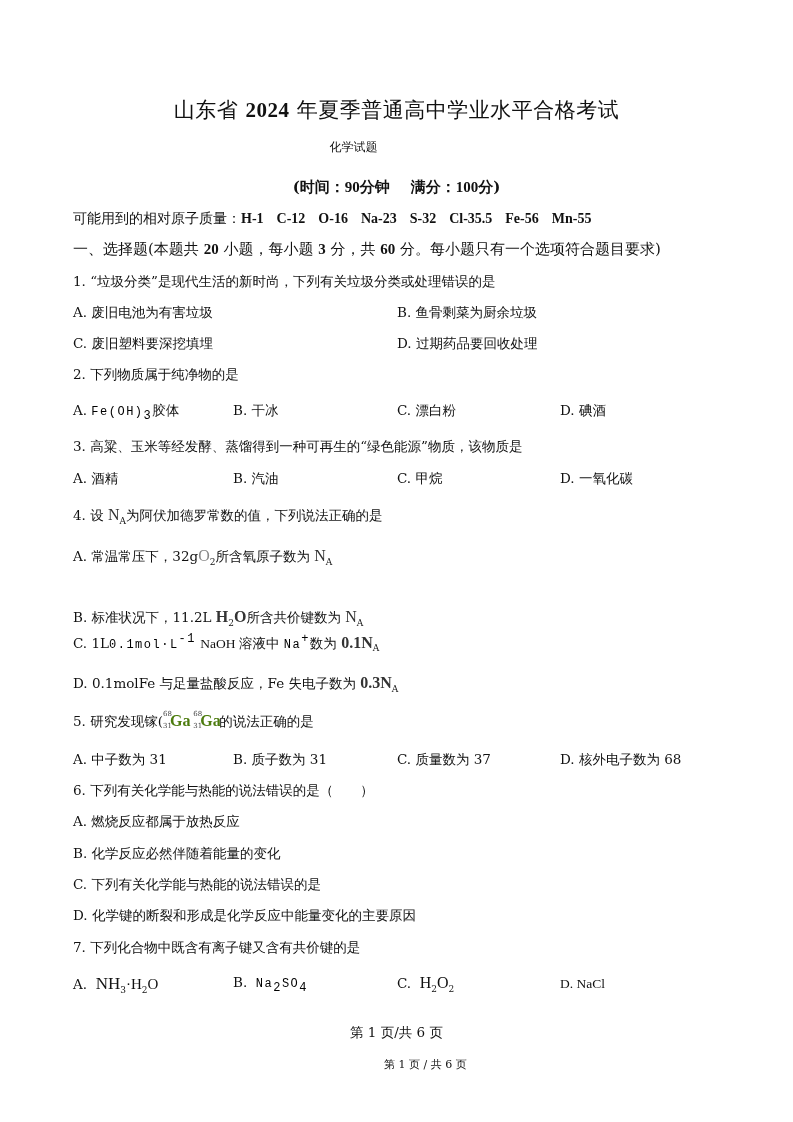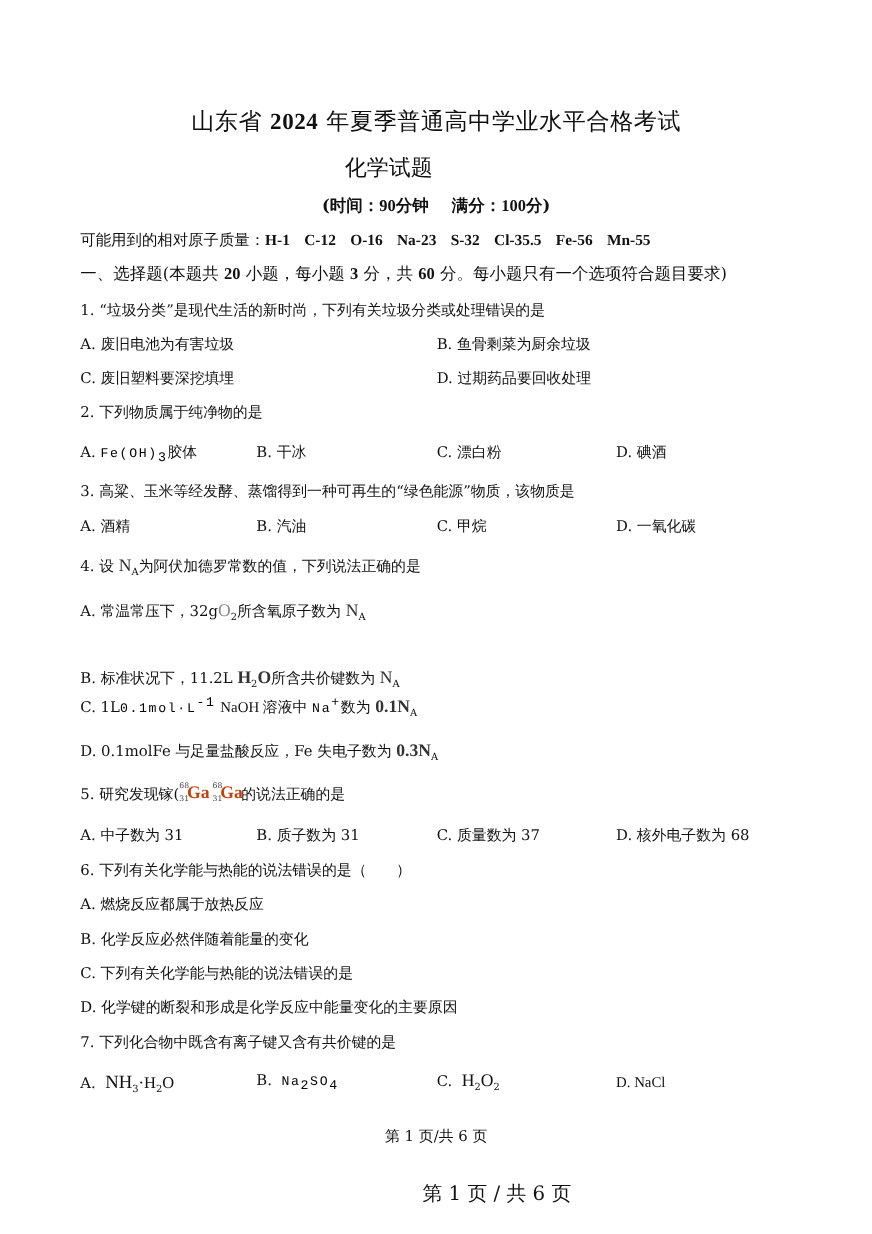--- a/index.html
+++ b/index.html
@@ -9,45 +9,45 @@
     color: #111;
   }
   .abs { position: absolute; white-space: nowrap; }
   .title {
     left: 0; width: 793px; text-align: center; top: 96px;
     font-size: 21px; letter-spacing: 0.5px;
   }
   .title b { font-family: "Liberation Serif", serif; font-weight: bold; }
   .subtitle {
     left: 0; width: 707px; text-align: center; top: 139px;
-    font-size: 20px;
+    font-size: 12px;
   }
   .timeline {
     left: 0; width: 793px; text-align: center; top: 178px;
     font-size: 15px; font-weight: bold;
   }
   .timeline .num { font-family: "Liberation Serif", serif; }
   .text { font-size: 14px; left: 73px; }
   .masses b { font-family: "Liberation Serif", serif; font-weight: bold; margin-left: 13px; }
   .section { font-size: 15px; left: 73px; }
   .section b { font-family: "Liberation Serif", serif; font-weight: bold; }
   .q { font-size: 13.5px; left: 73px; }
   .opt { font-size: 13.5px; }
   .c1 { left: 73px; } .c2 { left: 233px; } .c3 { left: 397px; } .c4 { left: 560px; }
   .half2 { left: 397px; }
   .formula { font-family: "Liberation Serif", serif; }
   .gray { color: #000000; font-family: Liberation Mono, monospace; font-size: 12px; letter-spacing: 1.5px; }
   .big { font-family: "Liberation Serif", serif; font-size: 16px; color: #333; }
   .footer1 { left: 0; width: 793px; text-align: center; top: 1024px; font-size: 13.5px; }
-  .footer2 { left: 384px; top: 1057px; font-size: 18px; margin-top: 16px; }
+  .footer2 { left: 384px; top: 1057px; font-size: 11px; }
   sub, sup { font-size: 9px; }
   .iso { display:inline-block; position: relative; width: 26px; height: 16px; vertical-align: -3px; }
   .iso .m { position:absolute; left:0; top:-3px; font-size:7px; color:#444; }
   .iso .z { position:absolute; left:0; top:9px; font-size:7px; color:#444; }
-  .iso .s { position:absolute; left:7px; top:-1px; font-size:16px; font-weight:bold; font-family: "Liberation Serif", serif; color:#c2410c; }
+  .iso .s { position:absolute; left:7px; top:-1px; font-size:16px; font-weight:bold; font-family: "Liberation Serif", serif; color:#4d7c0f; }
 </style>
 </head>
 <body>
 
 <div class="abs title">
   <span>山东省</span>
   <b>2024</b>
   <span>年夏季普通高中学业水平合格考试</span>
 </div>
 <div class="abs subtitle">化学试题</div>

